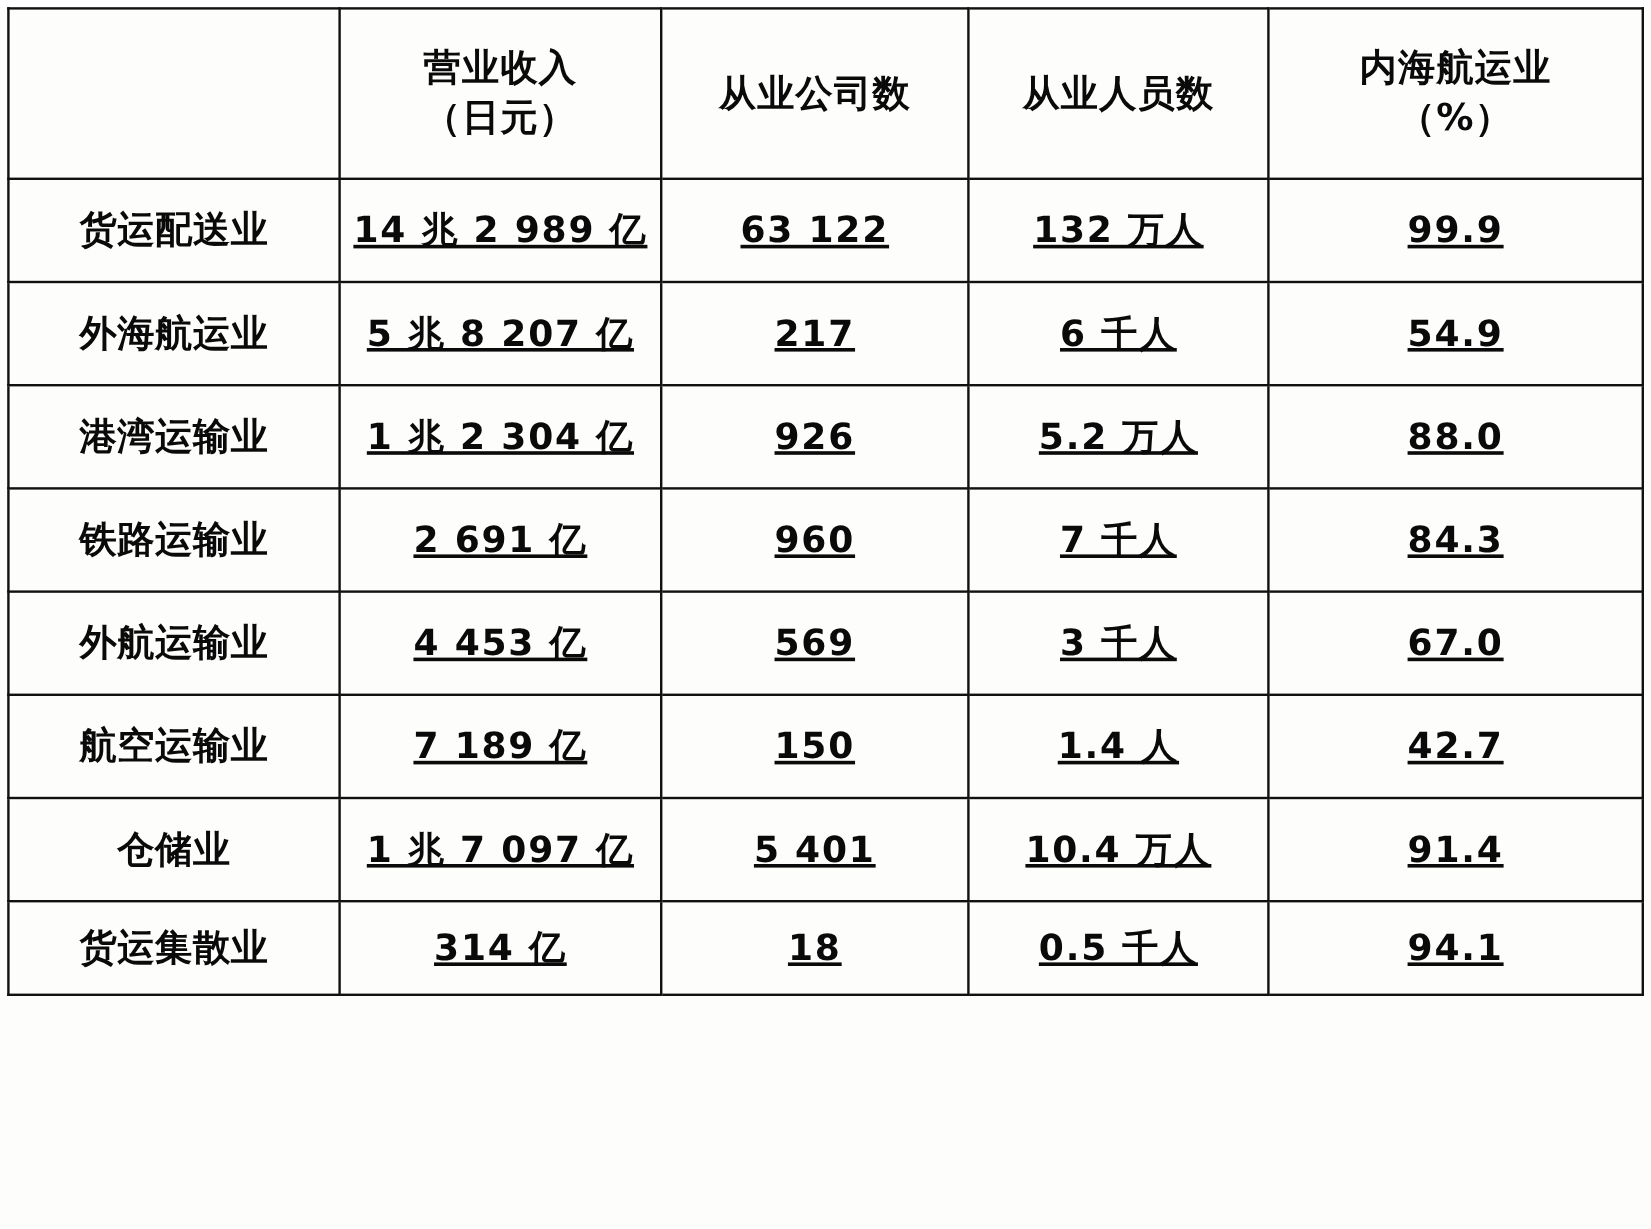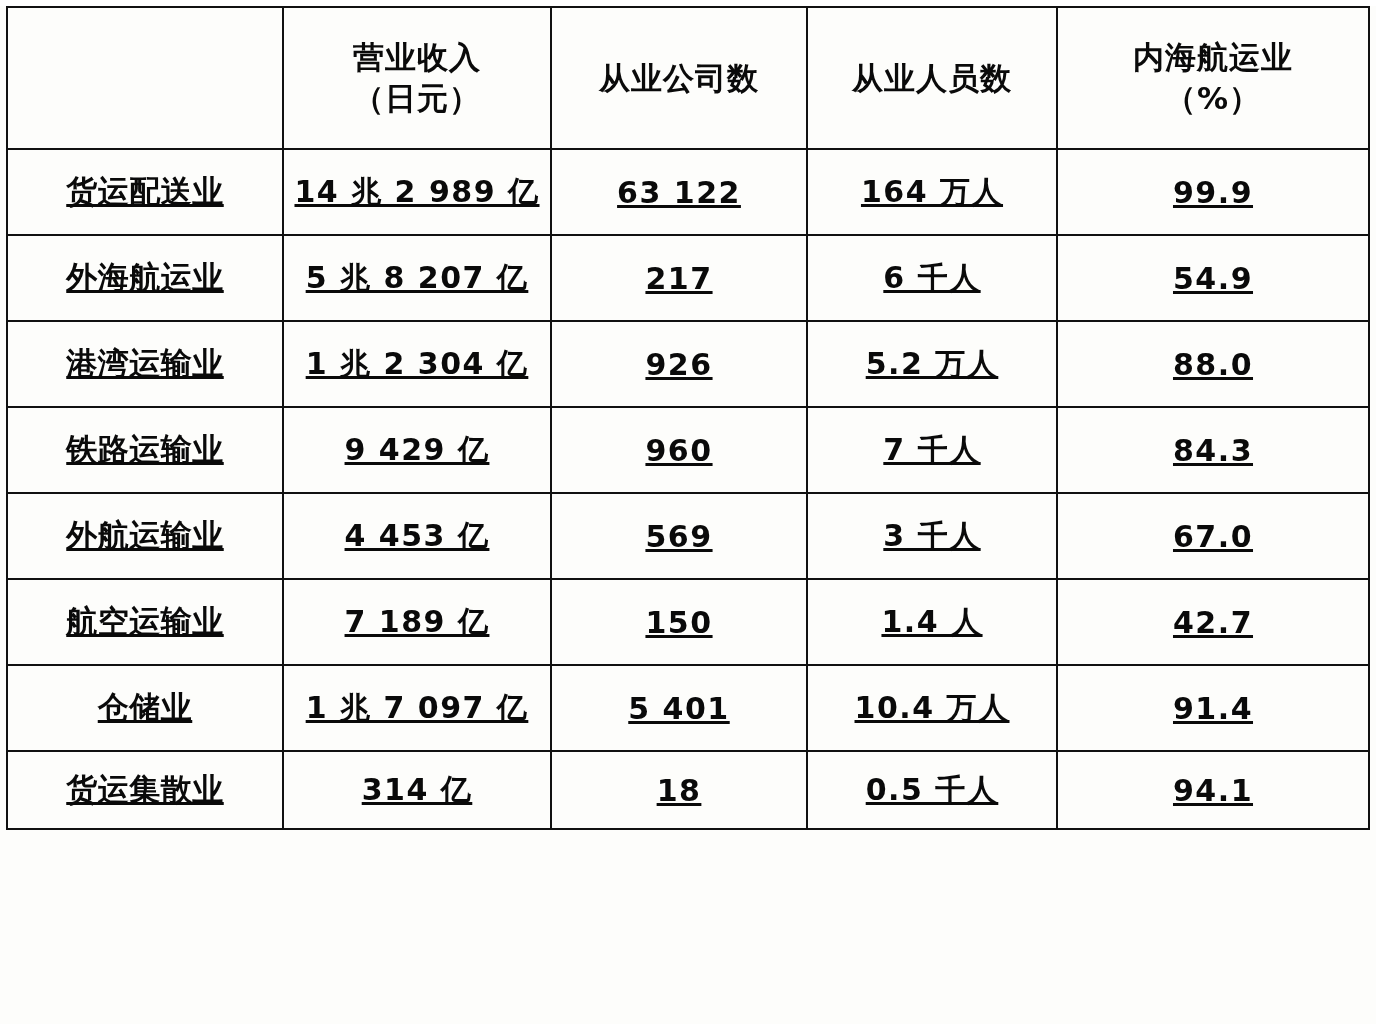--- a/index.html
+++ b/index.html
@@ -53,21 +53,20 @@
     display: block;
   }
   tbody td {
     height: 80px;
     font-size: 31px;
     letter-spacing: 1px;
   }
   tbody td.label {
     font-size: 31px;
     letter-spacing: 0.5px;
-    text-decoration: underline;
   }
   tbody td.num {
     font-size: 30px;
     letter-spacing: 1.5px;
     text-decoration: underline;
   }
   tbody tr:last-child td {
     height: 72px;
   }
 </style>
@@ -102,40 +101,40 @@
           <span>内海航运业</span>
           <span class="line2">（%）</span>
         </th>
       </tr>
     </thead>
     <tbody>
       <tr>
         <td class="label">货运配送业</td>
         <td class="num">14 兆 2 989 亿</td>
         <td class="num">63 122</td>
-        <td class="num">164 万人</td>
+        <td class="num">132 万人</td>
         <td class="num">99.9</td>
       </tr>
       <tr>
         <td class="label">外海航运业</td>
         <td class="num">5 兆 8 207 亿</td>
         <td class="num">217</td>
         <td class="num">6 千人</td>
         <td class="num">54.9</td>
       </tr>
       <tr>
         <td class="label">港湾运输业</td>
         <td class="num">1 兆 2 304 亿</td>
         <td class="num">926</td>
         <td class="num">5.2 万人</td>
         <td class="num">88.0</td>
       </tr>
       <tr>
         <td class="label">铁路运输业</td>
-        <td class="num">9 429 亿</td>
+        <td class="num">2 691 亿</td>
         <td class="num">960</td>
         <td class="num">7 千人</td>
         <td class="num">84.3</td>
       </tr>
       <tr>
         <td class="label">外航运输业</td>
         <td class="num">4 453 亿</td>
         <td class="num">569</td>
         <td class="num">3 千人</td>
         <td class="num">67.0</td>

